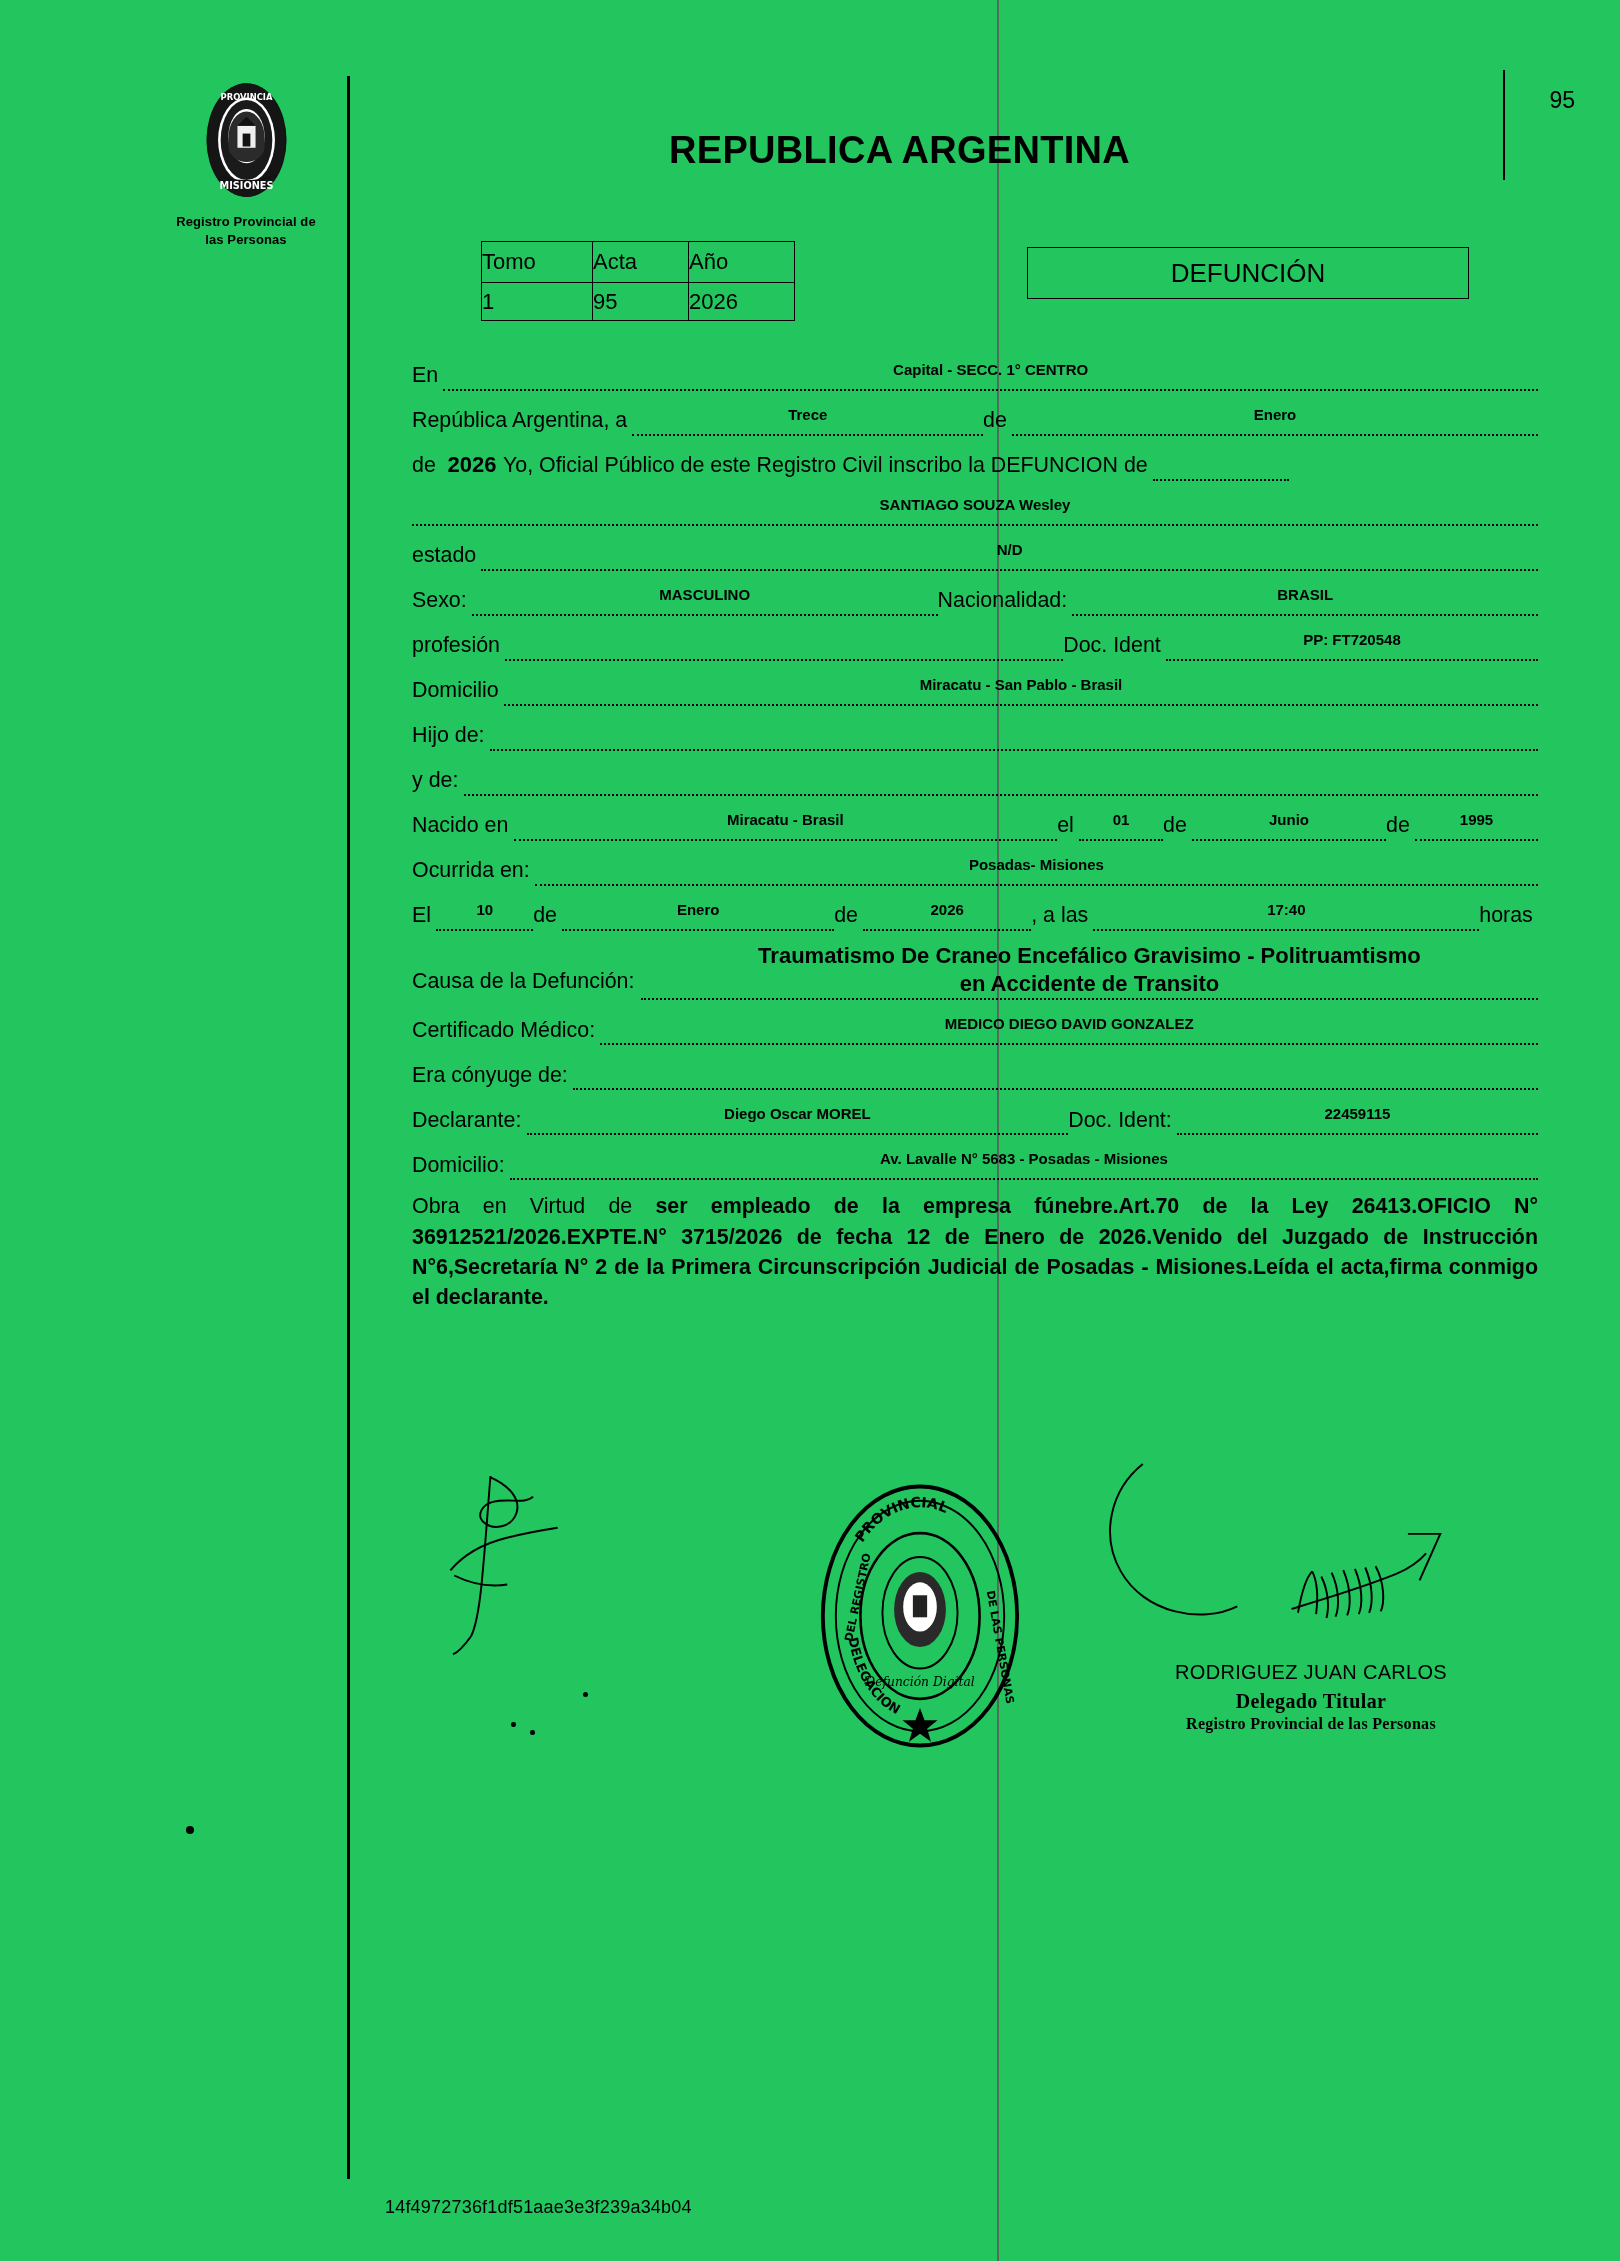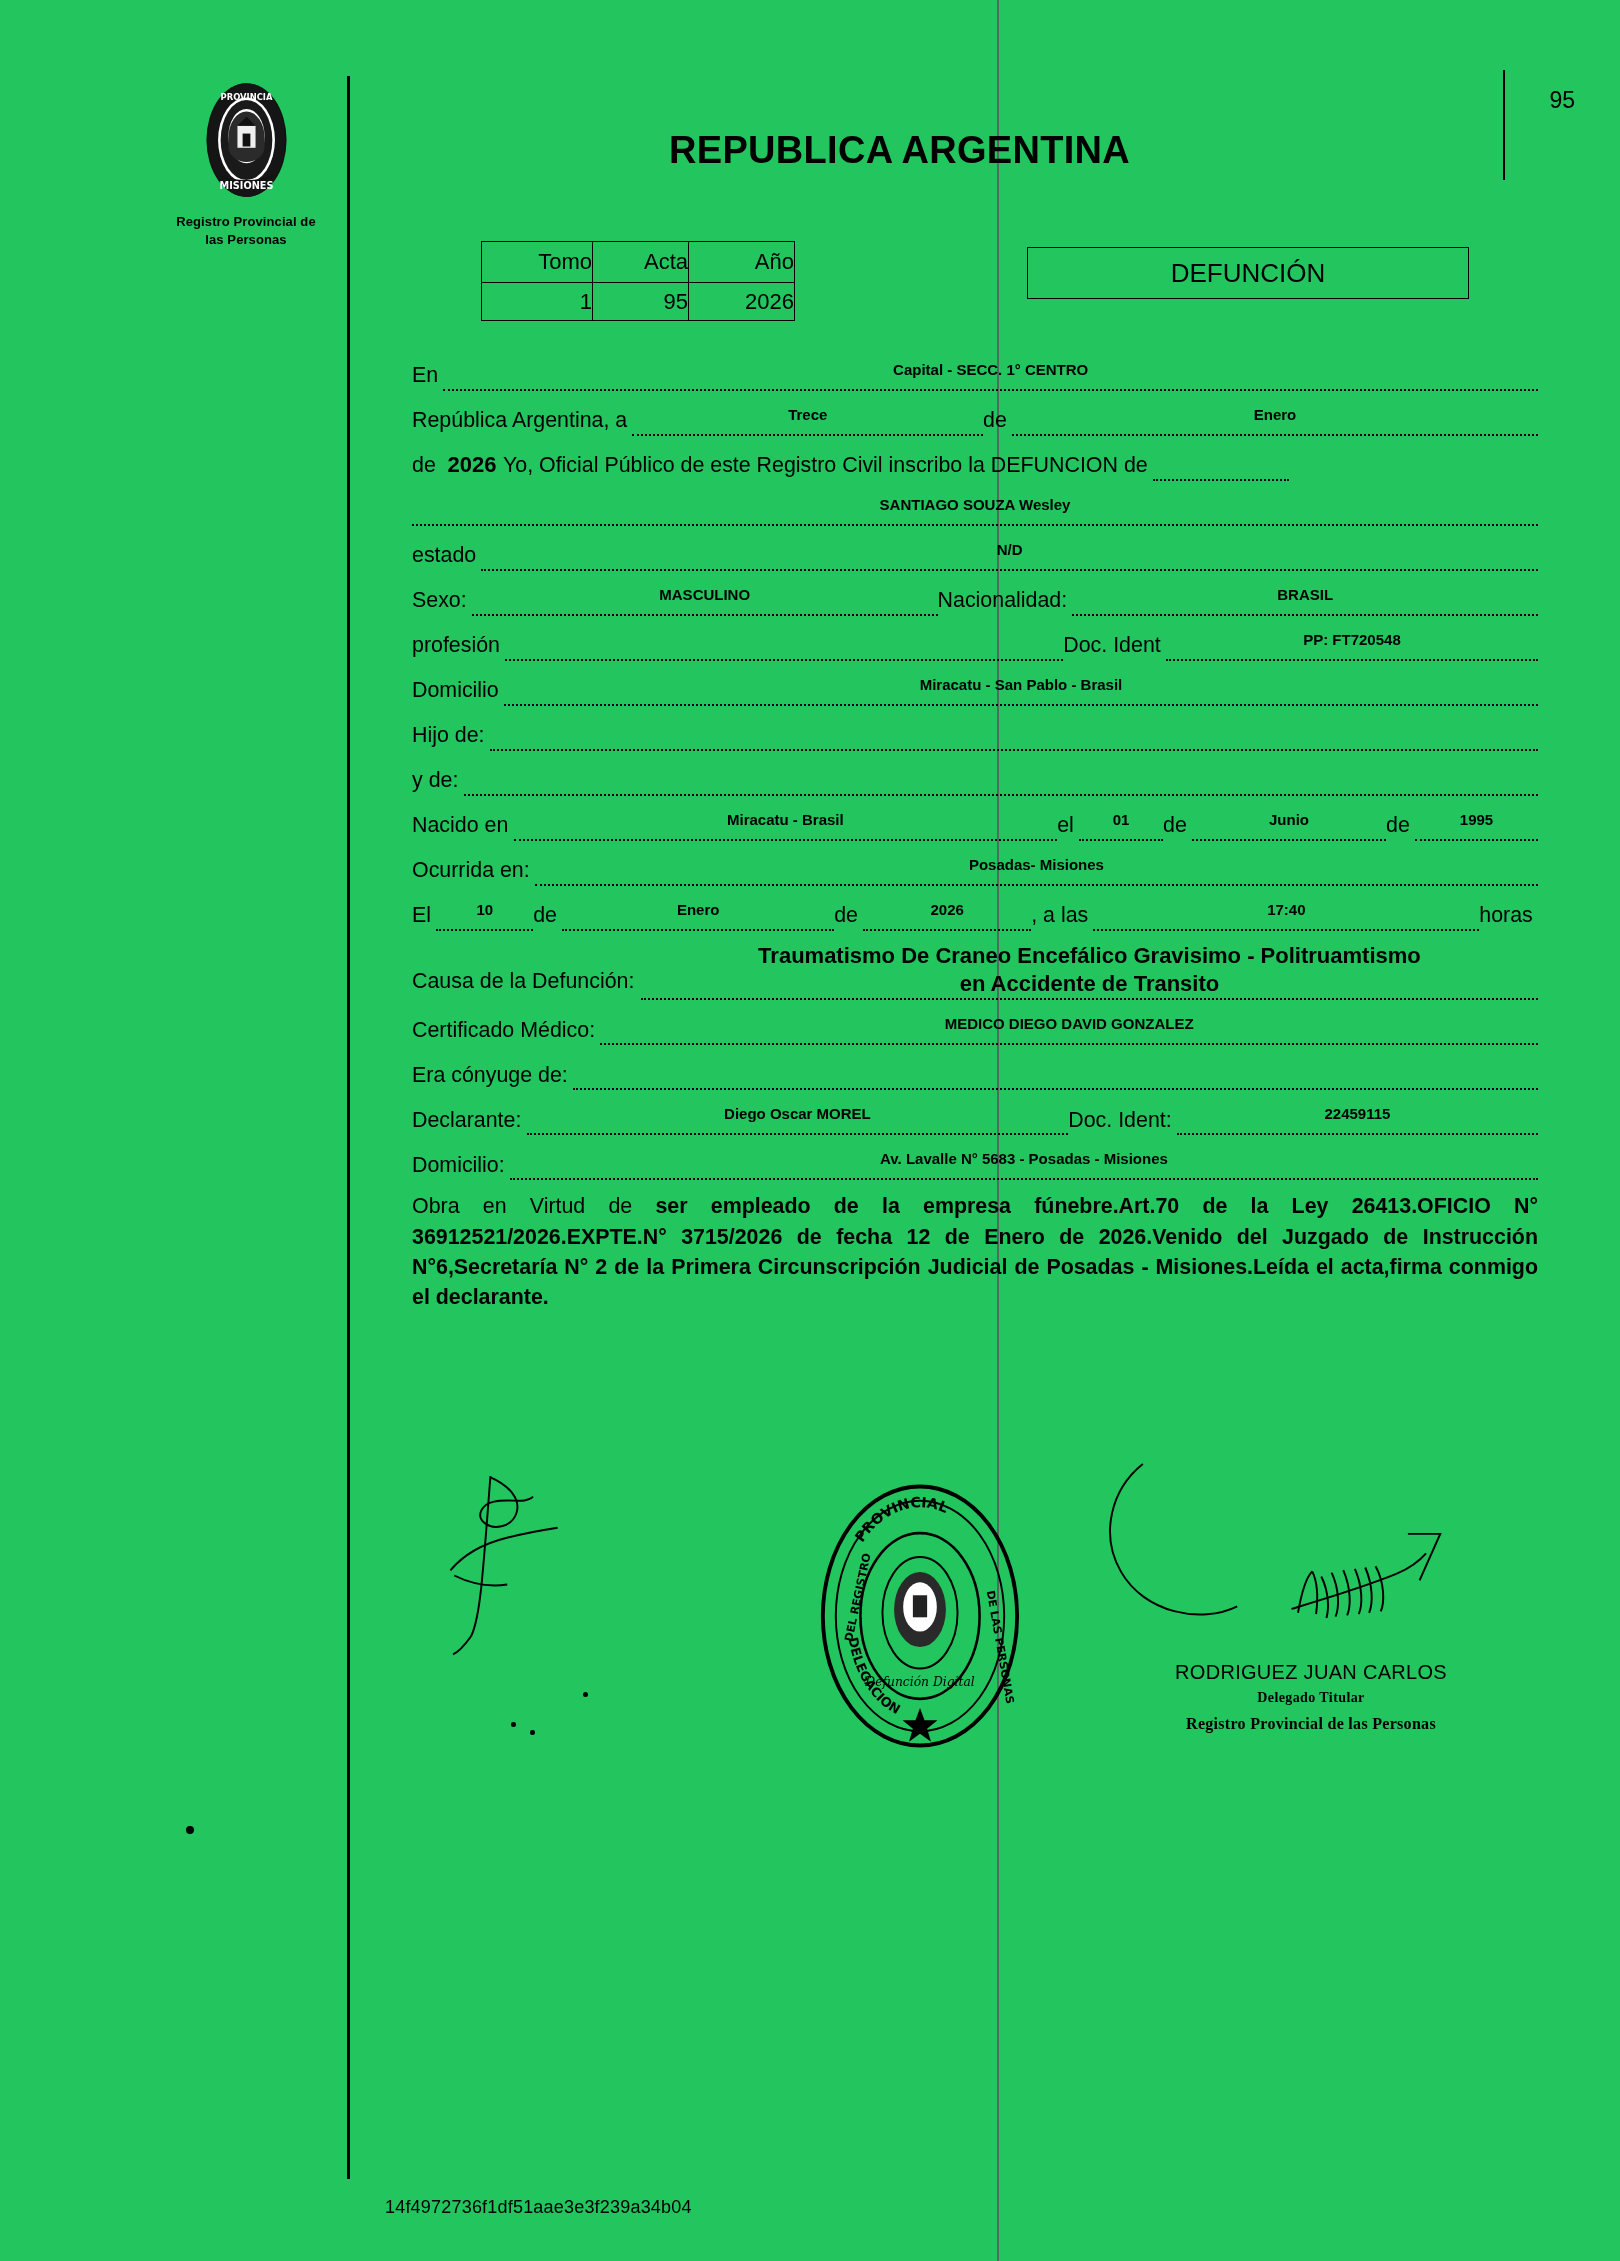--- a/index.html
+++ b/index.html
@@ -90,21 +90,21 @@
   
   .tbl {
     position: absolute;
     left: 481px;
     top: 241px;
     border-collapse: collapse;
     font-size: 22px;
   }
   .tbl td {
     border: 1.9px solid #000;
-    text-align: right;
+    text-align: left;
     padding: 2.6px 0;
   }
   .tbl td.c1 { width: 110px; }
   .tbl td.c2 { width: 95px; }
   .tbl td.c3 { width: 105px; }
   .tbl tr.head td { height: 35px; }
   .tbl tr.vals td { height: 32px; }
 
   
   .defbox {
@@ -240,21 +240,21 @@
     text-align: center;
     font-size: 20px;
     letter-spacing: 0.3px;
   }
   .sig-role {
     position: absolute;
     left: 770px;
     top: 246px;
     width: 350px;
     text-align: center;
-    font-size: 14px;
+    font-size: 20px;
     font-weight: bold;
     font-family: "Liberation Serif", serif;
     letter-spacing: 0.4px;
   }
   .sig-org {
     position: absolute;
     left: 751px;
     top: 271px;
     width: 388px;
     text-align: center;

